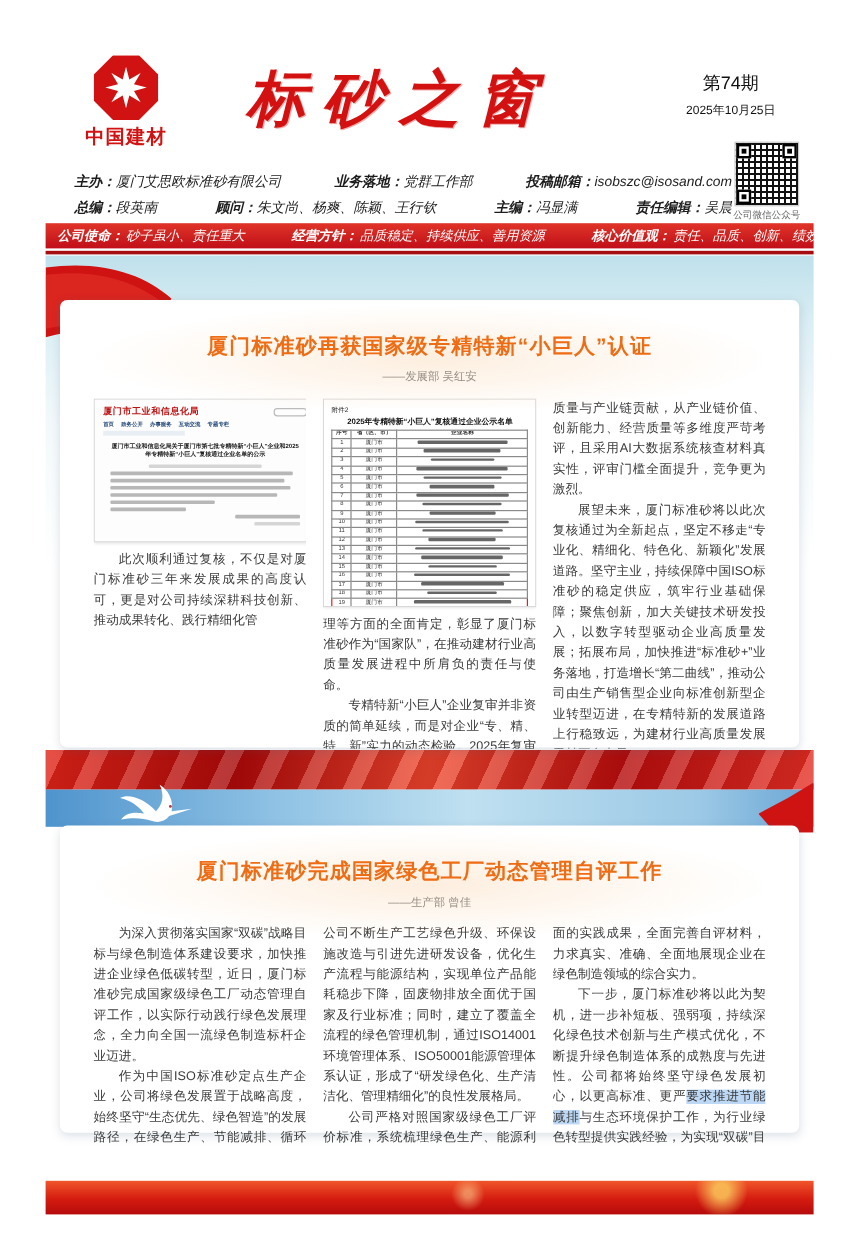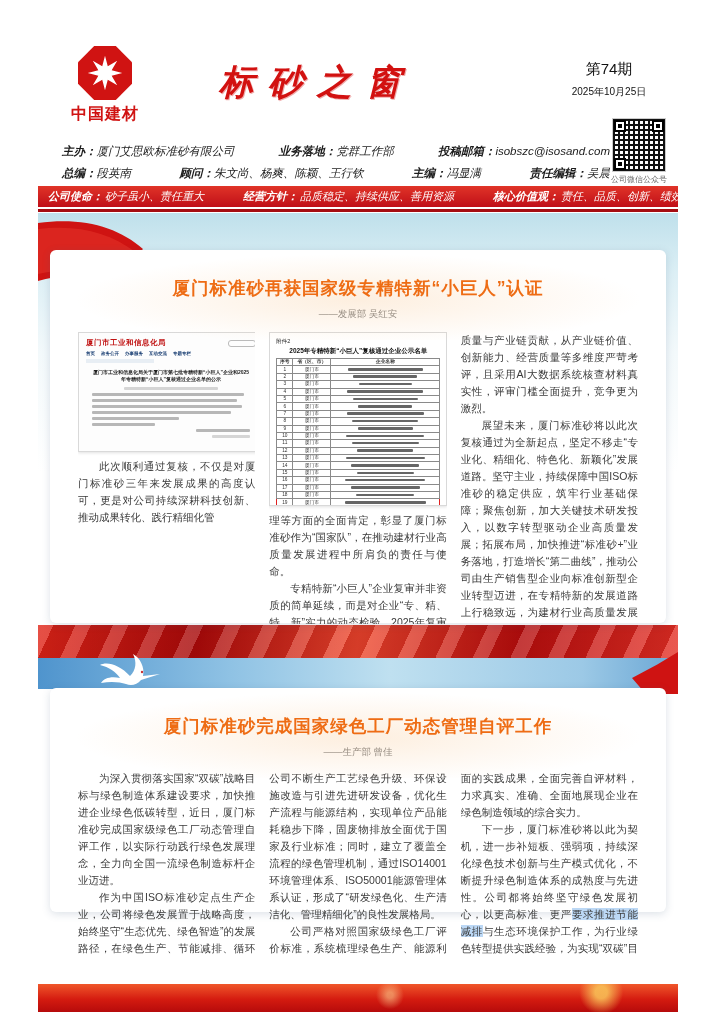--- a/index.html
+++ b/index.html
@@ -6,23 +6,23 @@
   .sheet{position:relative;width:715px;height:1032px;background:#ffffff;margin:0 auto;overflow:hidden;
          font-family:"Liberation Sans","DejaVu Sans",sans-serif;color:#333;}
   
   .header{position:absolute;left:38px;top:44px;width:640px;height:142px;}
   .logo{position:absolute;left:24px;top:2px;width:86px;text-align:center;}
   .logo-mark{position:relative;width:54px;height:54px;margin:0 auto;background:#d01312;
              clip-path:polygon(30% 0,70% 0,100% 30%,100% 70%,70% 100%,30% 100%,0 70%,0 30%);}
   .logo-star{position:absolute;left:9px;top:9px;width:36px;height:36px;background:#fff;
              clip-path:polygon(98% 50%,68.5% 57.7%,83.9% 83.9%,57.7% 68.5%,50% 98%,42.3% 68.5%,16.1% 83.9%,31.5% 57.7%,2% 50%,31.5% 42.3%,16.1% 16.1%,42.3% 31.5%,50% 2%,57.7% 31.5%,83.9% 16.1%,68.5% 42.3%);}
   .logo-text{margin-top:4px;font-size:16px;font-weight:bold;color:#d01312;letter-spacing:1px;}
-  .nl-title{position:absolute;left:104px;top:2px;width:350px;text-align:center;
+  .nl-title{position:absolute;left:120px;top:2px;width:350px;text-align:center;
             font-family:"DejaVu Serif","Liberation Serif",serif;font-style:italic;font-weight:bold;
-            font-size:35px;line-height:72px;color:#d21110;letter-spacing:14px;text-shadow:1px 1px 0 rgba(210,17,16,.35);}
+            font-size:50px;line-height:72px;color:#d21110;letter-spacing:14px;text-shadow:1px 1px 0 rgba(210,17,16,.35);}
   .issue{position:absolute;right:4px;top:16px;width:130px;text-align:center;color:#111;}
   .issue .no{font-size:15px;margin-bottom:6px;}
   .issue .dt{font-size:10px;}
   .qr{position:absolute;right:12px;top:74px;width:52px;height:52px;background:#fff;border:1px solid #ccc;
       background-image:repeating-linear-gradient(0deg,#111 0 2px,transparent 2px 5px),
                        repeating-linear-gradient(90deg,#111 0 2px,rgba(255,255,255,.9) 2px 5px);}
   .qr .f{position:absolute;width:12px;height:12px;border:2px solid #000;background:#fff;box-sizing:border-box;}
   .qr .f::after{content:"";position:absolute;left:2px;top:2px;width:4px;height:4px;background:#000;}
   .qr .f1{left:1px;top:1px}.qr .f2{right:1px;top:1px}.qr .f3{left:1px;bottom:1px}
   .qr-label{position:absolute;right:0px;top:130px;width:78px;text-align:center;font-size:8px;color:#666;}
@@ -52,21 +52,21 @@
   .bandRed2{position:absolute;left:38px;top:984px;width:640px;height:28px;
             background:radial-gradient(circle at 88% 30%,rgba(250,200,90,.85) 0 6px,rgba(250,200,90,0) 22px),
                        radial-gradient(circle at 55% 40%,rgba(255,230,160,.5) 0 3px,rgba(255,230,160,0) 14px),
                        linear-gradient(180deg,#f0562a 0,#d41b10 55%,#b60b0b 100%);}
   
   .card{position:absolute;left:50px;width:616px;background:#fff;border-radius:6px;
         box-shadow:0 2px 8px rgba(60,90,120,.18);z-index:4;box-sizing:border-box;padding:0 28px;}
   .card::before{content:"";position:absolute;left:0;top:0;right:0;height:90px;border-radius:6px 6px 0 0;
         background:radial-gradient(ellipse at 50% 55%,rgba(248,196,140,.28),rgba(248,196,140,0) 65%);pointer-events:none;}
   .card1{top:250px;height:373px;}
-  .card2{top:688px;height:224px;}
+  .card2{top:688px;height:256px;}
   .art-title{position:relative;margin:0;padding-top:26px;text-align:center;font-size:17.5px;font-weight:bold;
              color:#ee6c14;letter-spacing:1px;}
   .byline{margin:8px 0 0;text-align:center;font-size:9.5px;color:#808080;}
   .cols{display:flex;gap:14px;margin-top:11px;}
   .col{width:186px;overflow:hidden;}
   .card1 .col{height:292px;}
   .card2 .col{height:188px;}
   .col p{margin:0;font-size:10.5px;line-height:17px;text-align:justify;text-indent:2em;color:#3a3a3a;}
   .col p.cont{text-indent:0;}
   .hl-blue{background:#bcd8f5;}

